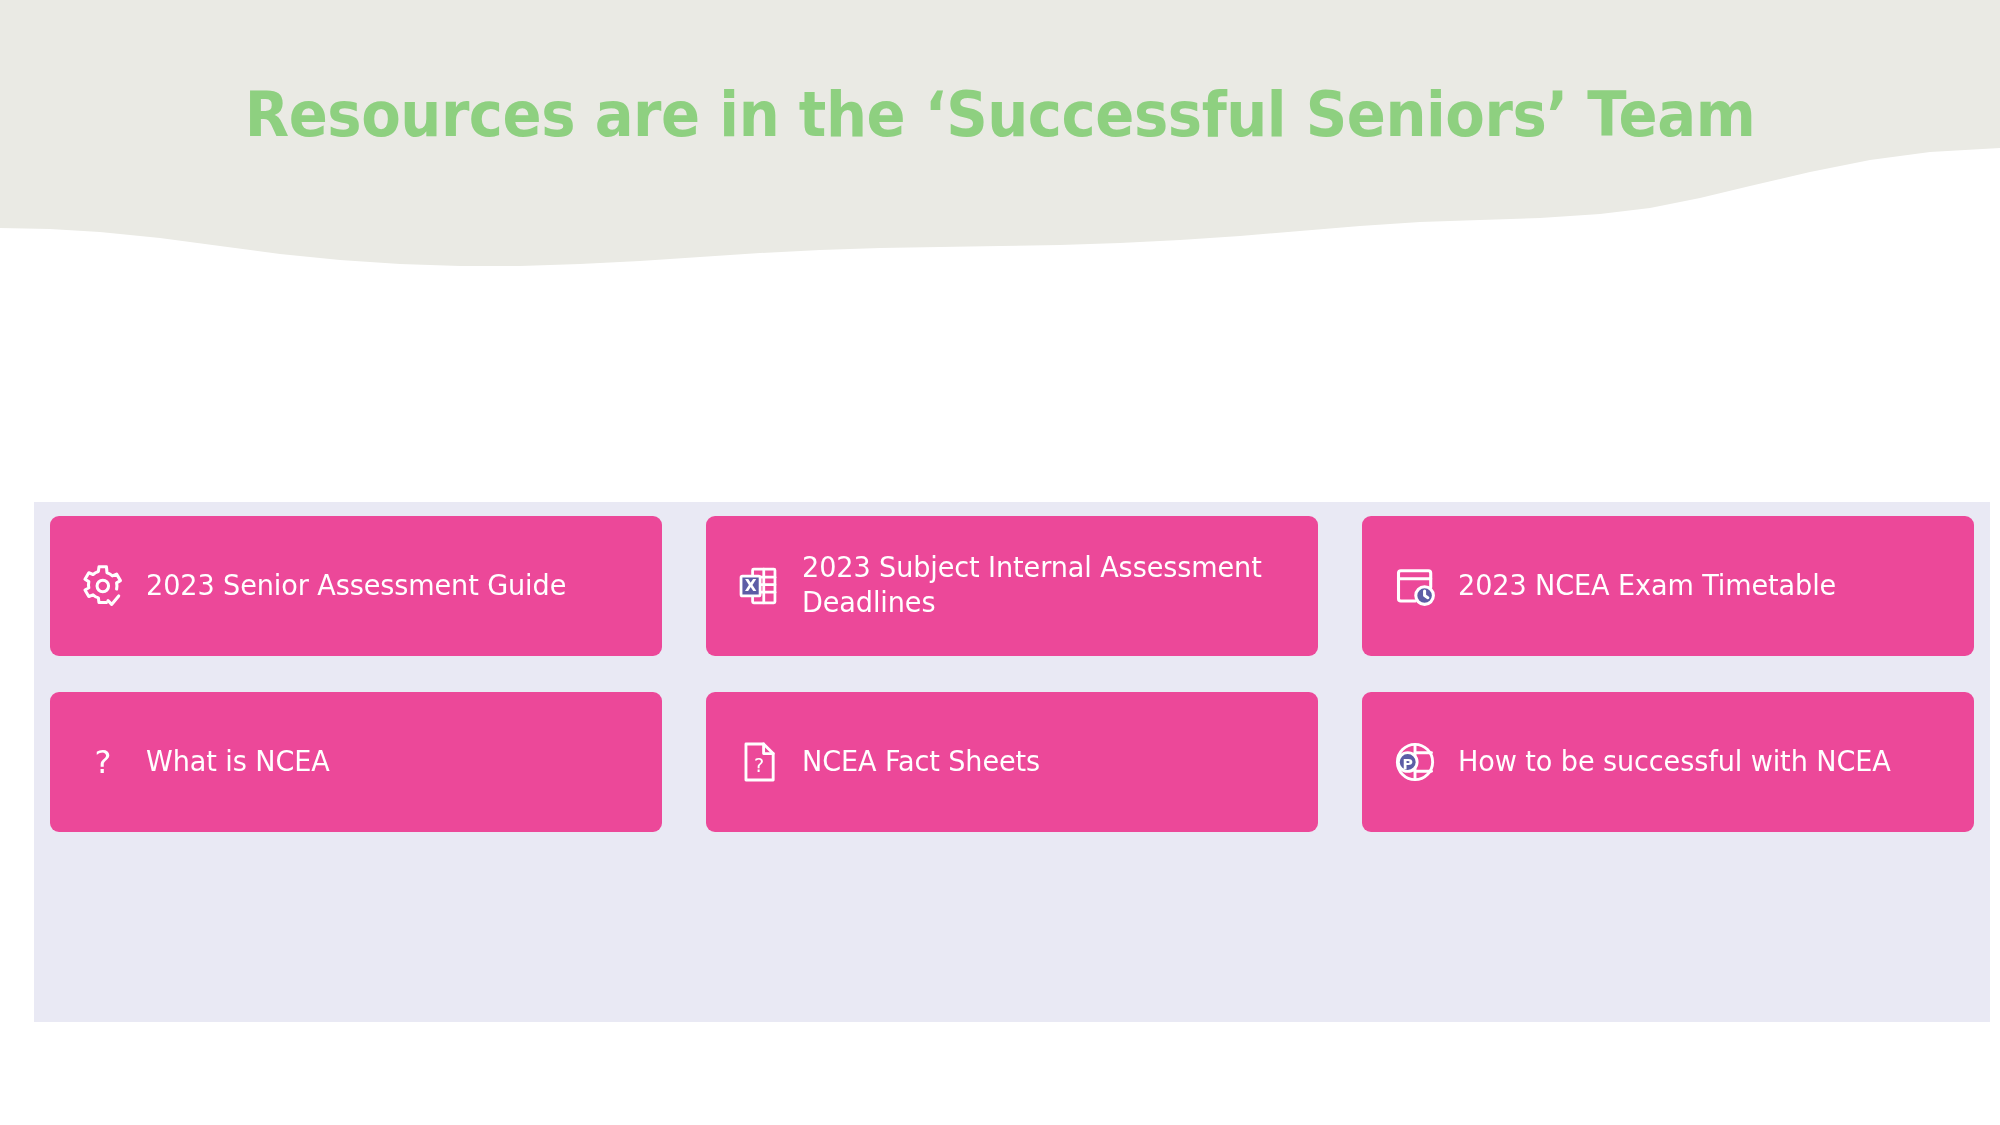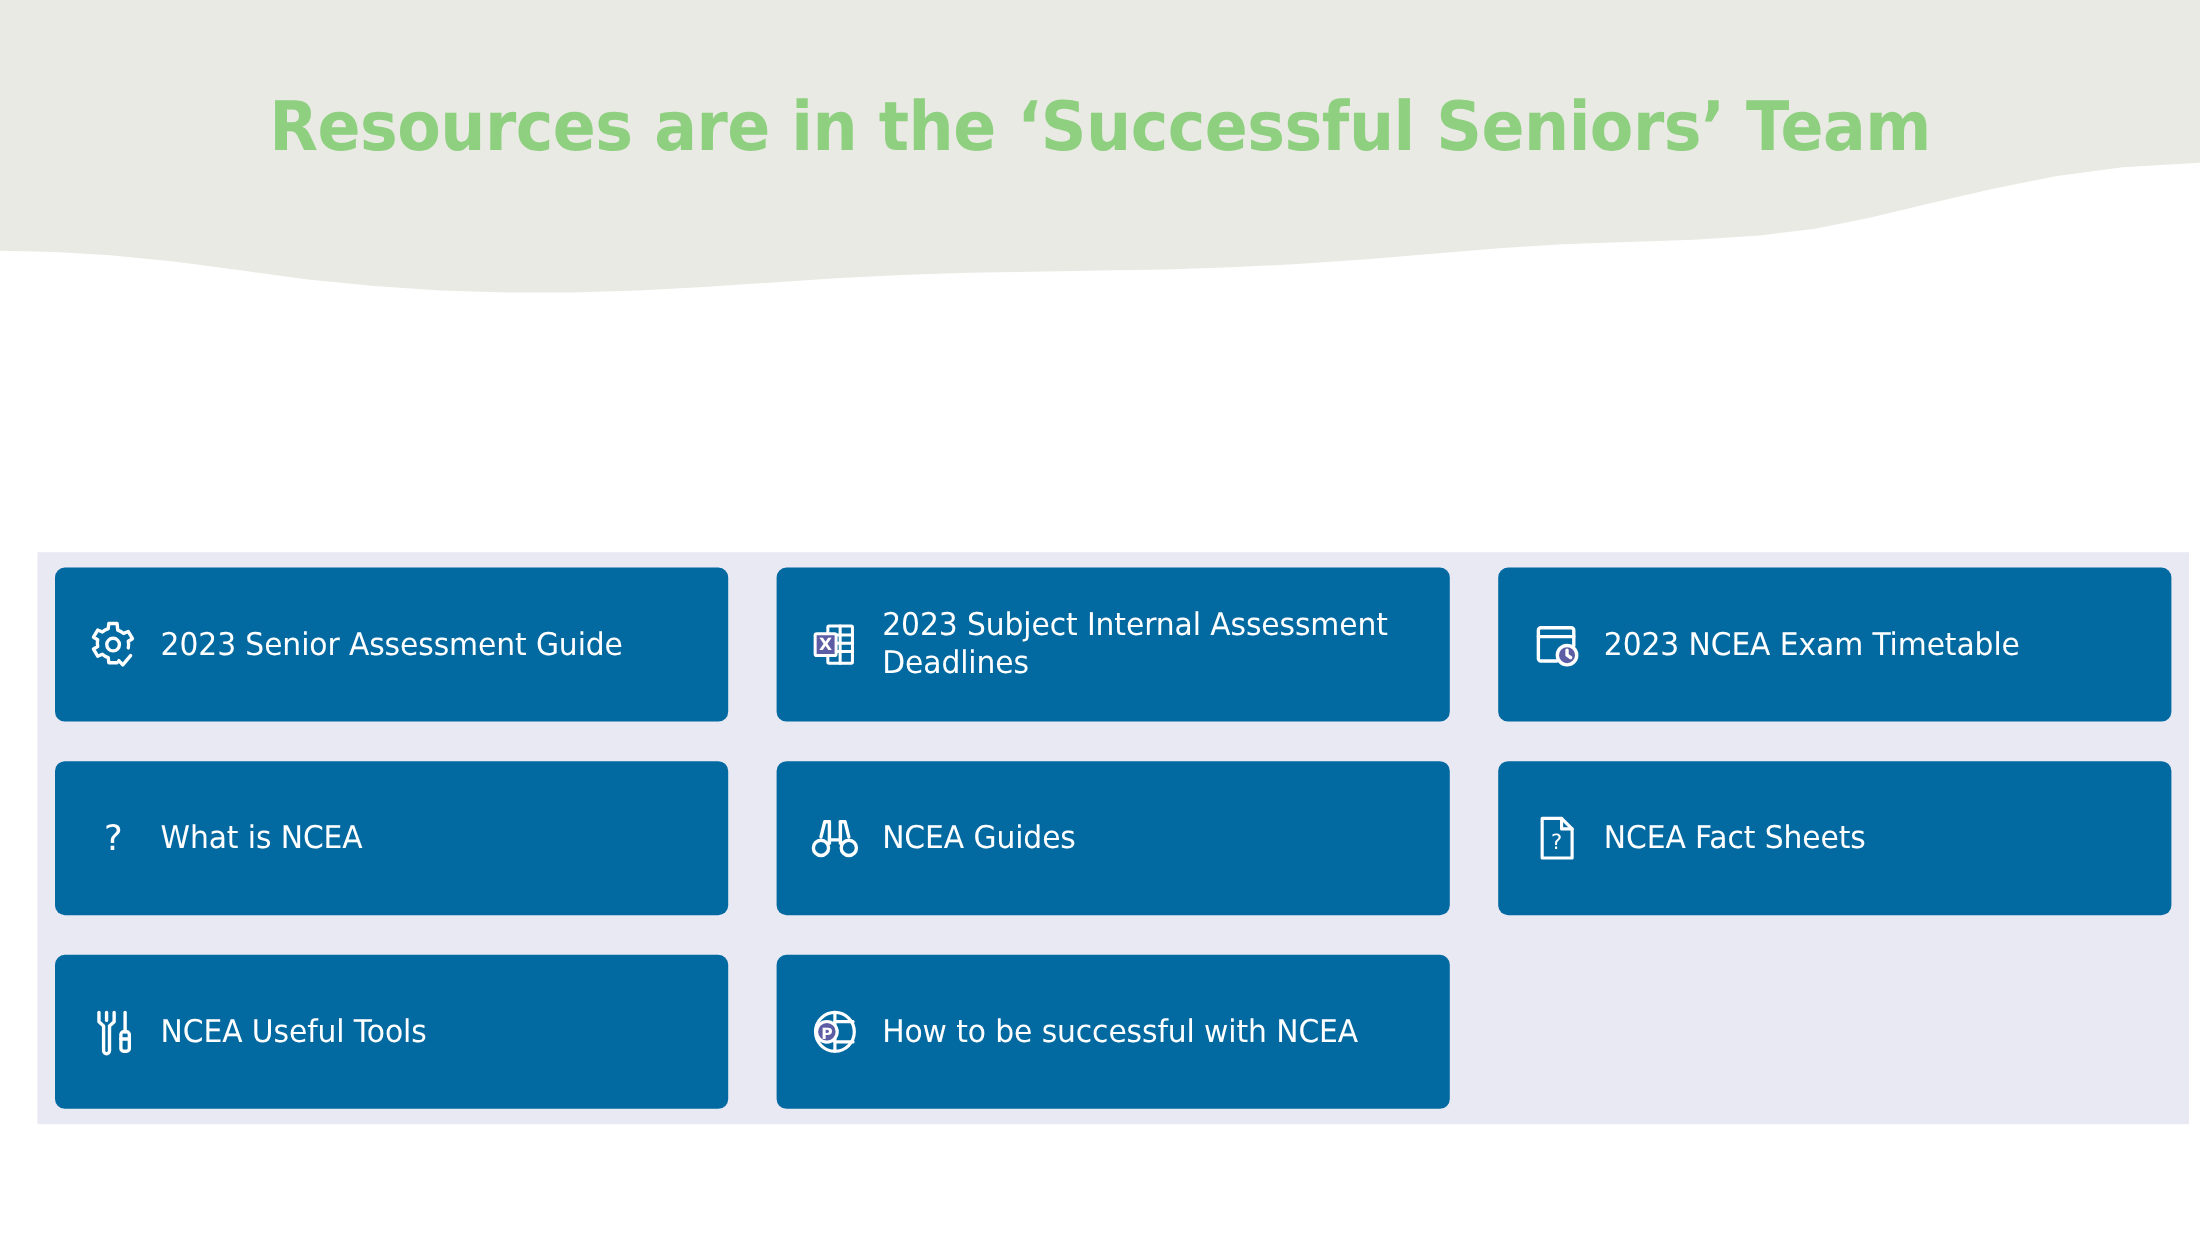--- a/index.html
+++ b/index.html
@@ -42,21 +42,21 @@
     box-sizing:border-box;
     padding:14px 16px;
     display:grid;
     grid-template-columns:repeat(3,1fr);
     grid-template-rows:repeat(3,1fr);
     column-gap:44px;
     row-gap:36px;
   }
 
   .tile{
-    background:#0369a1;
+    background:#ec4899;
     border-radius:9px;
     display:flex;
     align-items:center;
     box-sizing:border-box;
     padding:0 26px;
     cursor:pointer;
     min-width:0;
   }
   .tile-icon{
     flex:0 0 auto;
@@ -141,58 +141,32 @@
   </div>
 
 
   <div class="tile">
     <span class="tile-icon">
       <span class="qmark">?</span>
     </span>
     <span class="tile-label">What is NCEA</span>
   </div>
 
-  <div class="tile">
-    <span class="tile-icon">
-      <svg width="46" height="46" viewBox="0 0 24 24" fill="none" stroke="#ffffff" stroke-width="1.6" stroke-linecap="round" stroke-linejoin="round">
-        <path d="M9.4 4.2H7.2L5.4 11.4"></path>
-        <path d="M14.6 4.2h2.2l1.8 7.2"></path>
-        <path d="M9.4 4.2v10.2"></path>
-        <path d="M14.6 4.2v10.2"></path>
-        <path d="M9.4 12.8h5.2"></path>
-        <circle cx="5.4" cy="16.6" r="3.6"></circle>
-        <circle cx="18.6" cy="16.6" r="3.6"></circle>
-      </svg>
-    </span>
-    <span class="tile-label">NCEA Guides</span>
-  </div>
 
   <div class="tile">
     <span class="tile-icon">
       <svg width="46" height="46" viewBox="0 0 24 24" fill="none" stroke="#ffffff" stroke-width="1.5" stroke-linecap="round" stroke-linejoin="round">
         <path d="M5.2 2.6h9.2l5 5v13.8H5.2z"></path>
         <path d="M14.4 2.6v5h5"></path>
         <text x="12" y="17.2" font-family="DejaVu Sans, sans-serif" font-size="10" fill="#ffffff" stroke="none" text-anchor="middle">?</text>
       </svg>
     </span>
     <span class="tile-label">NCEA Fact Sheets</span>
   </div>
 
-  <div class="tile">
-    <span class="tile-icon">
-      <svg width="46" height="46" viewBox="0 0 24 24" fill="none" stroke="#ffffff" stroke-width="1.6" stroke-linecap="round" stroke-linejoin="round">
-        <path d="M5.2 2.8v4.4L7.4 9.2V21a1.4 1.4 0 0 0 2.8 0V9.2l2.2-2V2.8"></path>
-        <line x1="8.8" y1="2.8" x2="8.8" y2="6.6"></line>
-        <line x1="17.6" y1="2.8" x2="17.6" y2="12"></line>
-        <rect x="15.6" y="12" width="4" height="9.2" rx="1.3"></rect>
-        <line x1="15.6" y1="15.4" x2="19.6" y2="15.4"></line>
-      </svg>
-    </span>
-    <span class="tile-label">NCEA Useful Tools</span>
-  </div>
 
   <div class="tile">
     <span class="tile-icon">
       <svg width="46" height="46" viewBox="0 0 24 24" fill="none" stroke="#ffffff" stroke-width="1.5" stroke-linecap="round" stroke-linejoin="round">
         <circle cx="12" cy="12" r="9.2"></circle>
         <path d="M12 2.8v18.4"></path>
         <path d="M12 7.2h8.6"></path>
         <path d="M12 16.8h8.6"></path>
         <circle cx="8.2" cy="12" r="4.9" fill="#5d5da6"></circle>
         <text x="8.2" y="15.4" font-family="DejaVu Sans, sans-serif" font-size="7.4" font-weight="bold" fill="#ffffff" stroke="none" text-anchor="middle">P</text>

